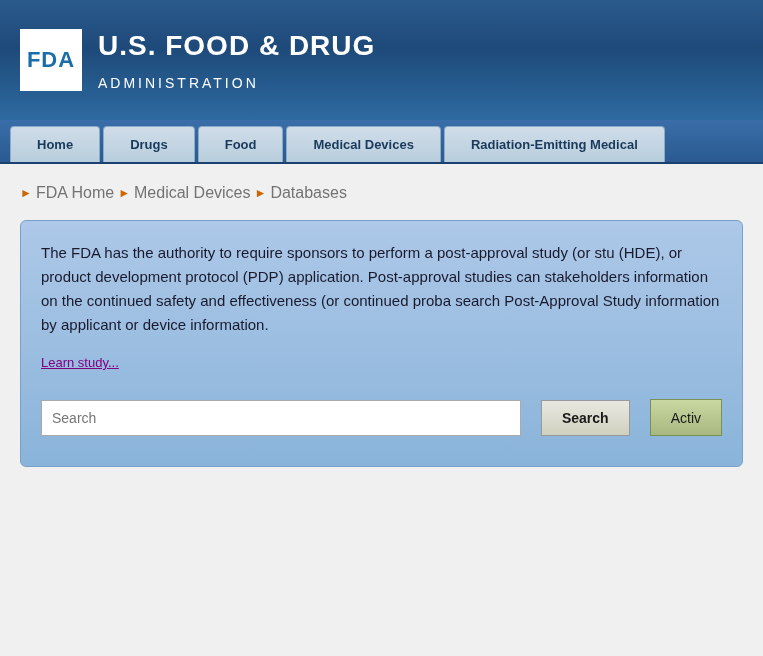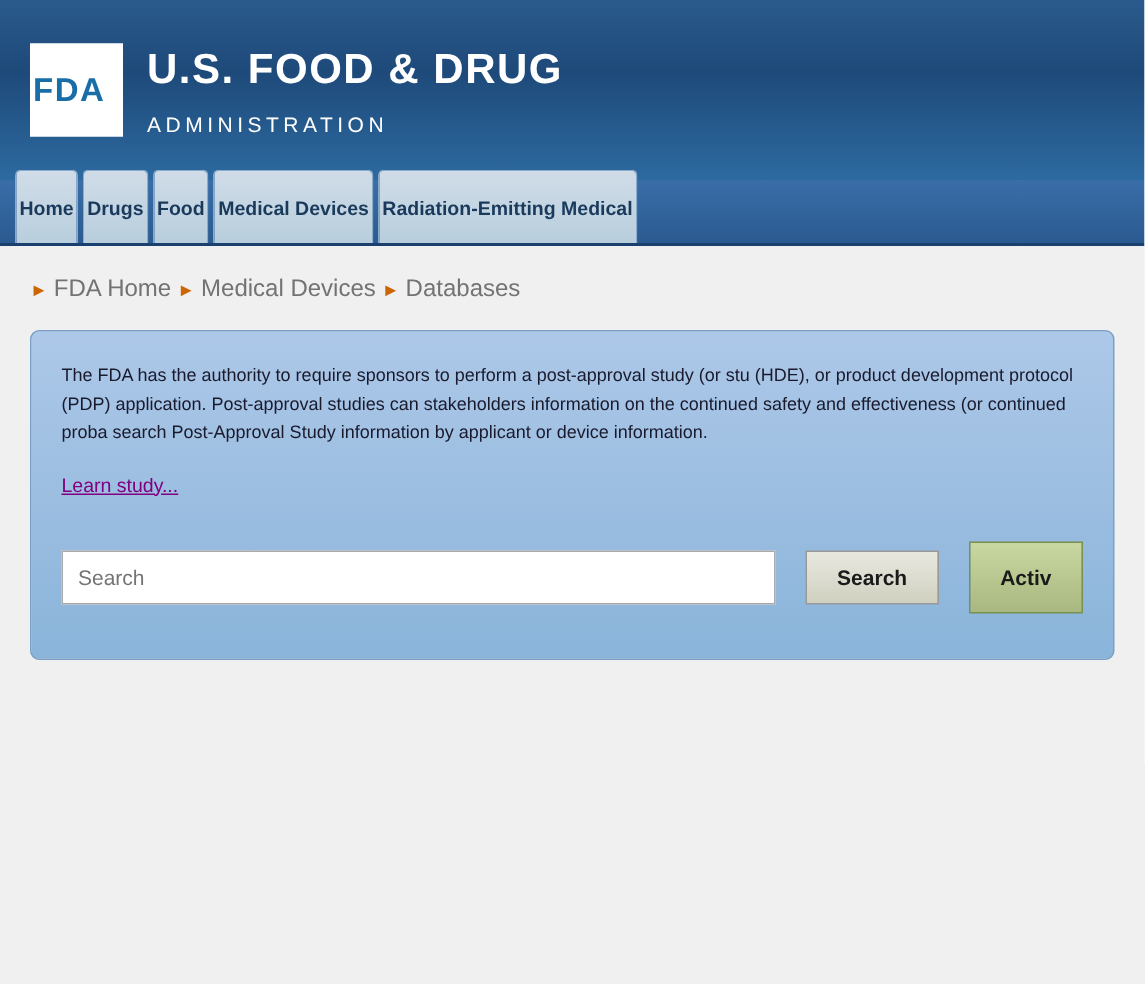--- a/index.html
+++ b/index.html
@@ -26,21 +26,21 @@
       height: 120px;
     }
 
     .fda-logo-box {
       background: #fff;
       border: 2px solid #fff;
       width: 62px;
       height: 62px;
       display: flex;
       align-items: center;
-      justify-content: flex-start;
+      justify-content: center;
       flex-shrink: 0;
     }
 
     .fda-logo-text {
       color: #1a6ea8;
       font-size: 22px;
       font-weight: 900;
       font-family: Arial, sans-serif;
       letter-spacing: 1px;
     }
@@ -70,28 +70,28 @@
       display: flex;
       align-items: flex-end;
       height: 44px;
       border-bottom: 2px solid #1a4070;
     }
 
     .nav-tab {
       background: linear-gradient(180deg, #d0dce8 0%, #b8cedd 100%);
       border: 1px solid #8aabca;
       border-bottom: none;
-      padding: 8px 2px;
+      padding: 8px 26px;
       font-size: 13px;
       font-weight: 600;
       color: #1a3a5c;
       cursor: pointer;
       margin-right: 3px;
       border-radius: 4px 4px 0 0;
-      height: 49px;
+      height: 36px;
       display: flex;
       align-items: center;
       white-space: nowrap;
     }
 
     
     .page-content {
       background: #f0f0f0;
       padding: 20px 20px 20px 20px;
       min-height: 492px;
@@ -127,21 +127,21 @@
     
     .info-box {
       background: linear-gradient(180deg, #adc8e8 0%, #8ab4da 100%);
       border: 1px solid #7aa0c8;
       border-radius: 6px;
       padding: 20px 20px 20px 20px;
       margin-bottom: 20px;
     }
 
     .info-text {
-      font-size: 12px;
+      font-size: 15px;
       color: #1a1a2e;
       line-height: 1.6;
       margin-bottom: 16px;
     }
 
     .learn-more {
       color: #800080;
       font-size: 13px;
       text-decoration: underline;
       cursor: pointer;
@@ -177,24 +177,24 @@
       color: #1a1a1a;
       cursor: pointer;
       height: 36px;
     }
 
     .active-button {
       background: linear-gradient(180deg, #c8d8a0 0%, #a8b880 100%);
       border: 1px solid #789050;
       padding: 6px 20px;
       font-size: 14px;
-      font-weight: 700;
+      font-weight: 400;
       color: #1a1a1a;
       cursor: pointer;
-      height: 48px;
+      height: 37px;
     }
   </style>
 </head>
 <body>
 
 <div class="header">
   <div class="fda-logo-box">
     <span class="fda-logo-text">FDA</span>
   </div>
   <div class="header-title">

